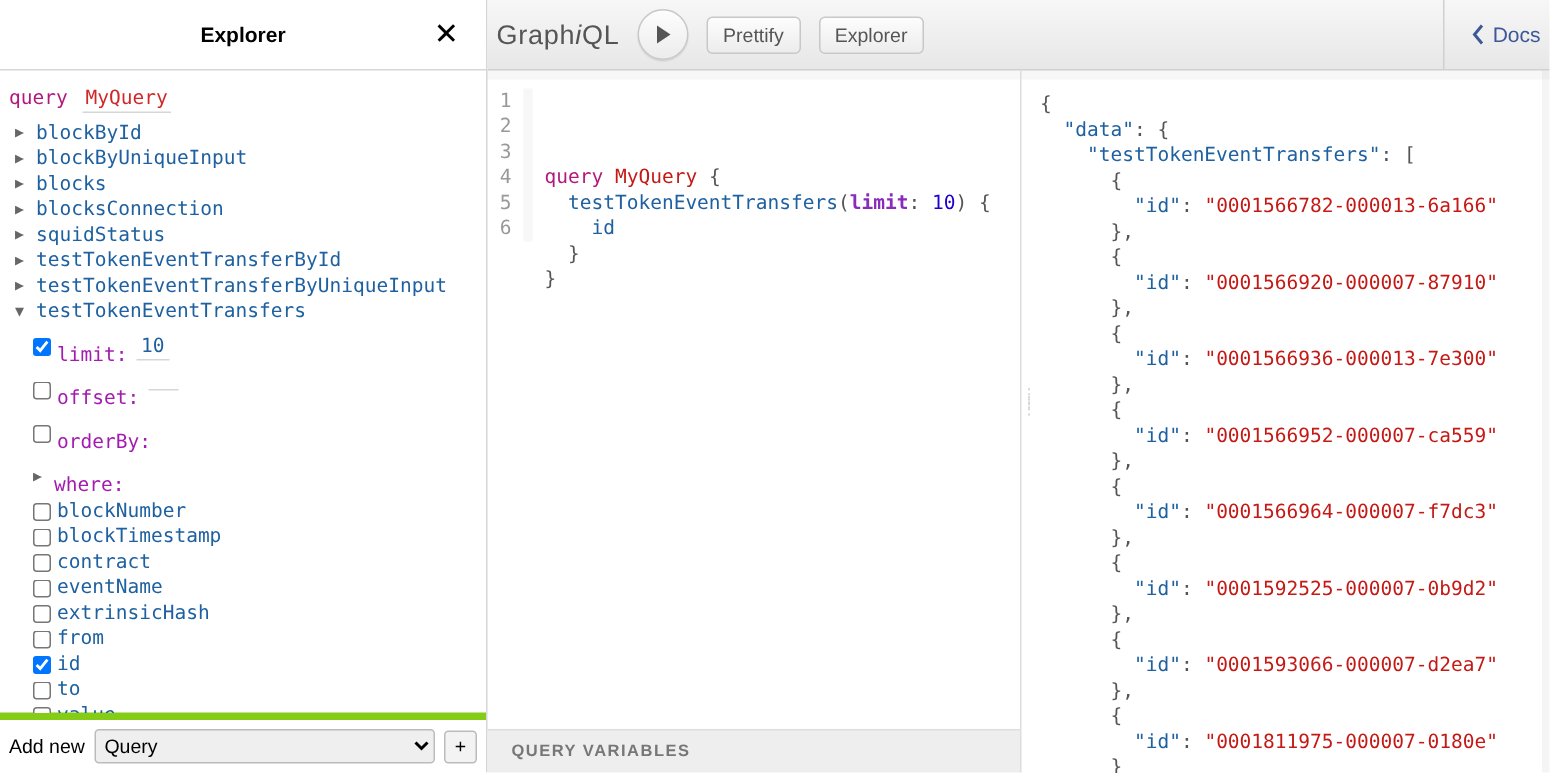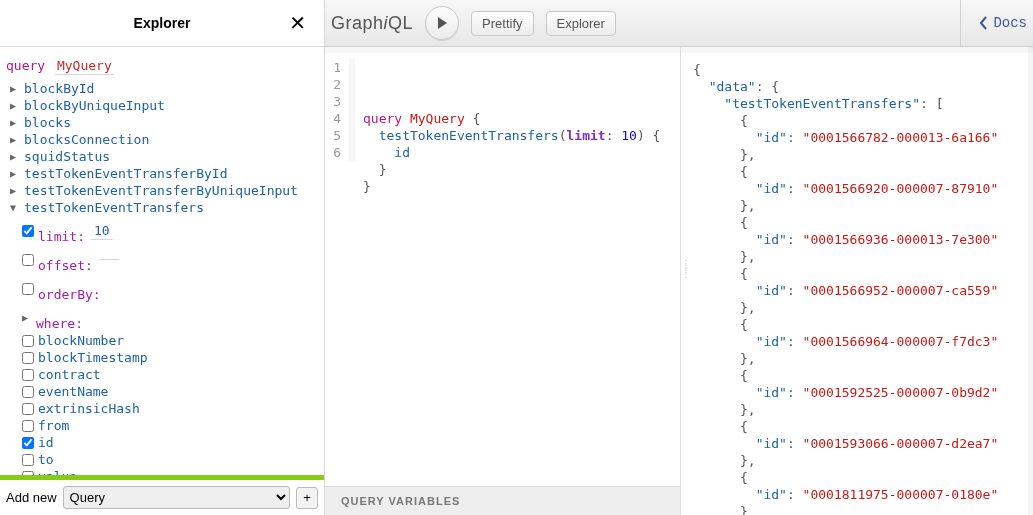--- a/index.html
+++ b/index.html
@@ -160,21 +160,20 @@
   margin-left: auto;
   display: flex;
   align-items: center;
   gap: 4px;
   color: #3b5998;
   cursor: pointer;
   font-size: 14px;
   padding-left: 18px;
   border-left: 1px solid #d0d0d0;
   height: 100%;
-  font-family: Liberation Mono, monospace;
 }
 .docs-btn svg { width:10px; height:14px; }
 
 .panes {
   flex: 1;
   display: flex;
   min-height: 0;
 }
 .editor-pane, .result-pane {
   display: flex;

